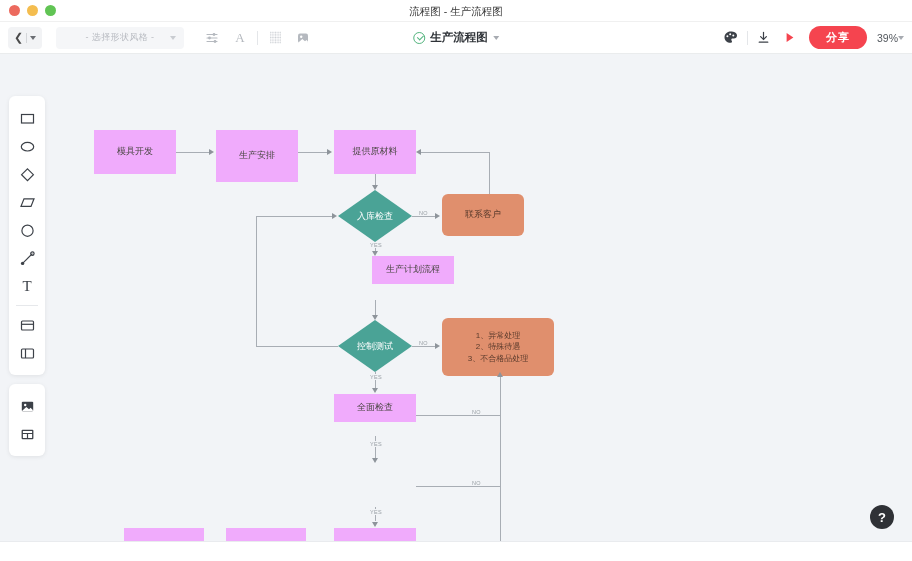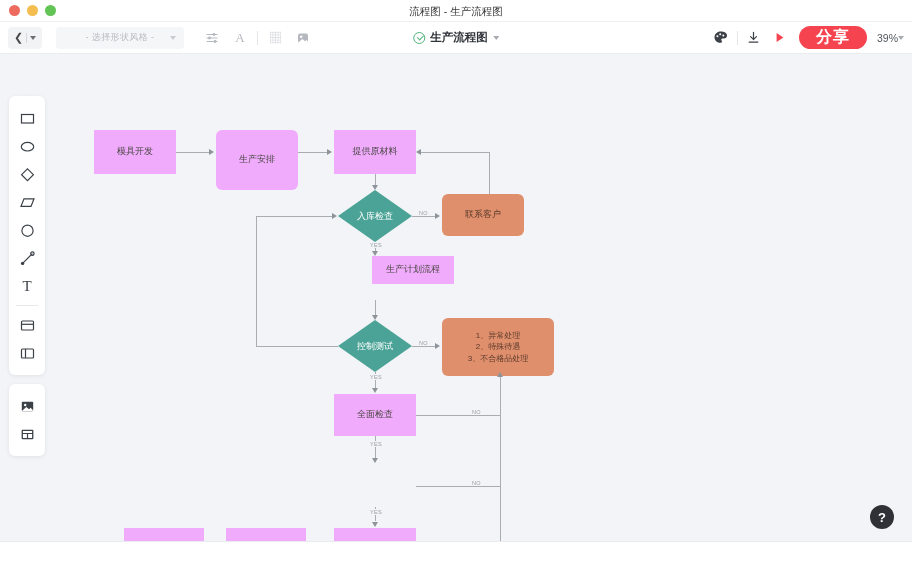--- a/index.html
+++ b/index.html
@@ -84,21 +84,21 @@
   .doc-name { font-size: 11.5px; color: #2f3338; font-weight: bold; }
   .doc-caret { width: 0; height: 0; border-left: 3.5px solid transparent;
       border-right: 3.5px solid transparent; border-top: 4.5px solid #a7abb1; }
 
   
   .tb-right {
     position: absolute; right: 8px; display: flex; align-items: center; gap: 0;
   }
   .tb-right .tb-ic { width: 26px; }
   .share-btn {
-    background: #f5444f; color: #fff; font-size: 16px; font-weight: bold;
+    background: #f5444f; color: #fff; font-size: 11px; font-weight: bold;
     border: none; border-radius: 13px; height: 23px; padding: 0 17px;
     cursor: pointer; margin-left: 6px; letter-spacing: 1px;
   }
   .zoom-box {
     display: flex; align-items: center; gap: 0; margin-left: 10px;
     cursor: pointer;
   }
   .zoom-val { font-size: 10.5px; color: #53585e; }
 
   
@@ -331,21 +331,21 @@
         <svg width="17" height="17" viewBox="0 0 17 17">
           <rect x="2.6" y="3.8" width="11.8" height="9.4" rx="1" fill="#3c4148"></rect>
           <rect x="3.9" y="5" width="9.2" height="2" fill="#ffffff"></rect>
           <rect x="3.9" y="8" width="4" height="4" fill="#ffffff"></rect>
           <rect x="9.1" y="8" width="4" height="4" fill="#ffffff"></rect>
         </svg>
       </div>
     </div>
 
     <div class="node box-y" style="left:94px;top:76px;width:82px;height:44px;">模具开发</div>
-    <div class="node box-y" style="left:216px;top:76px;width:82px;height:60px;border-radius:6px;">生产安排</div>
+    <div class="node box-y" style="left:216px;top:76px;width:82px;height:52px;">生产安排</div>
     <div class="node box-y" style="left:334px;top:76px;width:82px;height:44px;">提供原材料</div>
 
     <div class="line h" style="left:176px;top:98px;width:33px;"></div>
     <div class="arrow right" style="left:209px;top:94.5px;"></div>
 
     <div class="line h" style="left:298px;top:98px;width:29px;"></div>
     <div class="arrow right" style="left:327px;top:94.5px;"></div>
 
     <div class="line v" style="left:375px;top:120px;height:13px;"></div>
     <div class="arrow down" style="left:371.5px;top:131px;"></div>
@@ -395,21 +395,21 @@
 
     <div class="line h" style="left:256px;top:292px;width:82px;"></div>
     <div class="line v" style="left:256px;top:162px;height:130px;"></div>
     <div class="line h" style="left:256px;top:162px;width:76px;"></div>
     <div class="arrow right" style="left:332px;top:158.5px;"></div>
 
     <div class="line v" style="left:375px;top:318px;height:16px;"></div>
     <div class="edge-label" style="left:368px;top:320px;">YES</div>
     <div class="arrow down" style="left:371.5px;top:334px;"></div>
 
-    <div class="node box-y" style="left:334px;top:340px;width:82px;height:42px;">全面检查</div>
+    <div class="node box-y" style="left:334px;top:340px;width:82px;height:28px;">全面检查</div>
 
     <div class="line h" style="left:416px;top:361px;width:84px;"></div>
     <div class="edge-label" style="left:470px;top:355px;">NO</div>
 
     <div class="line v" style="left:375px;top:382px;height:22px;"></div>
     <div class="edge-label" style="left:368px;top:387px;">YES</div>
     <div class="arrow down" style="left:371.5px;top:404px;"></div>
 
 
     <div class="line h" style="left:416px;top:432px;width:84px;"></div>

